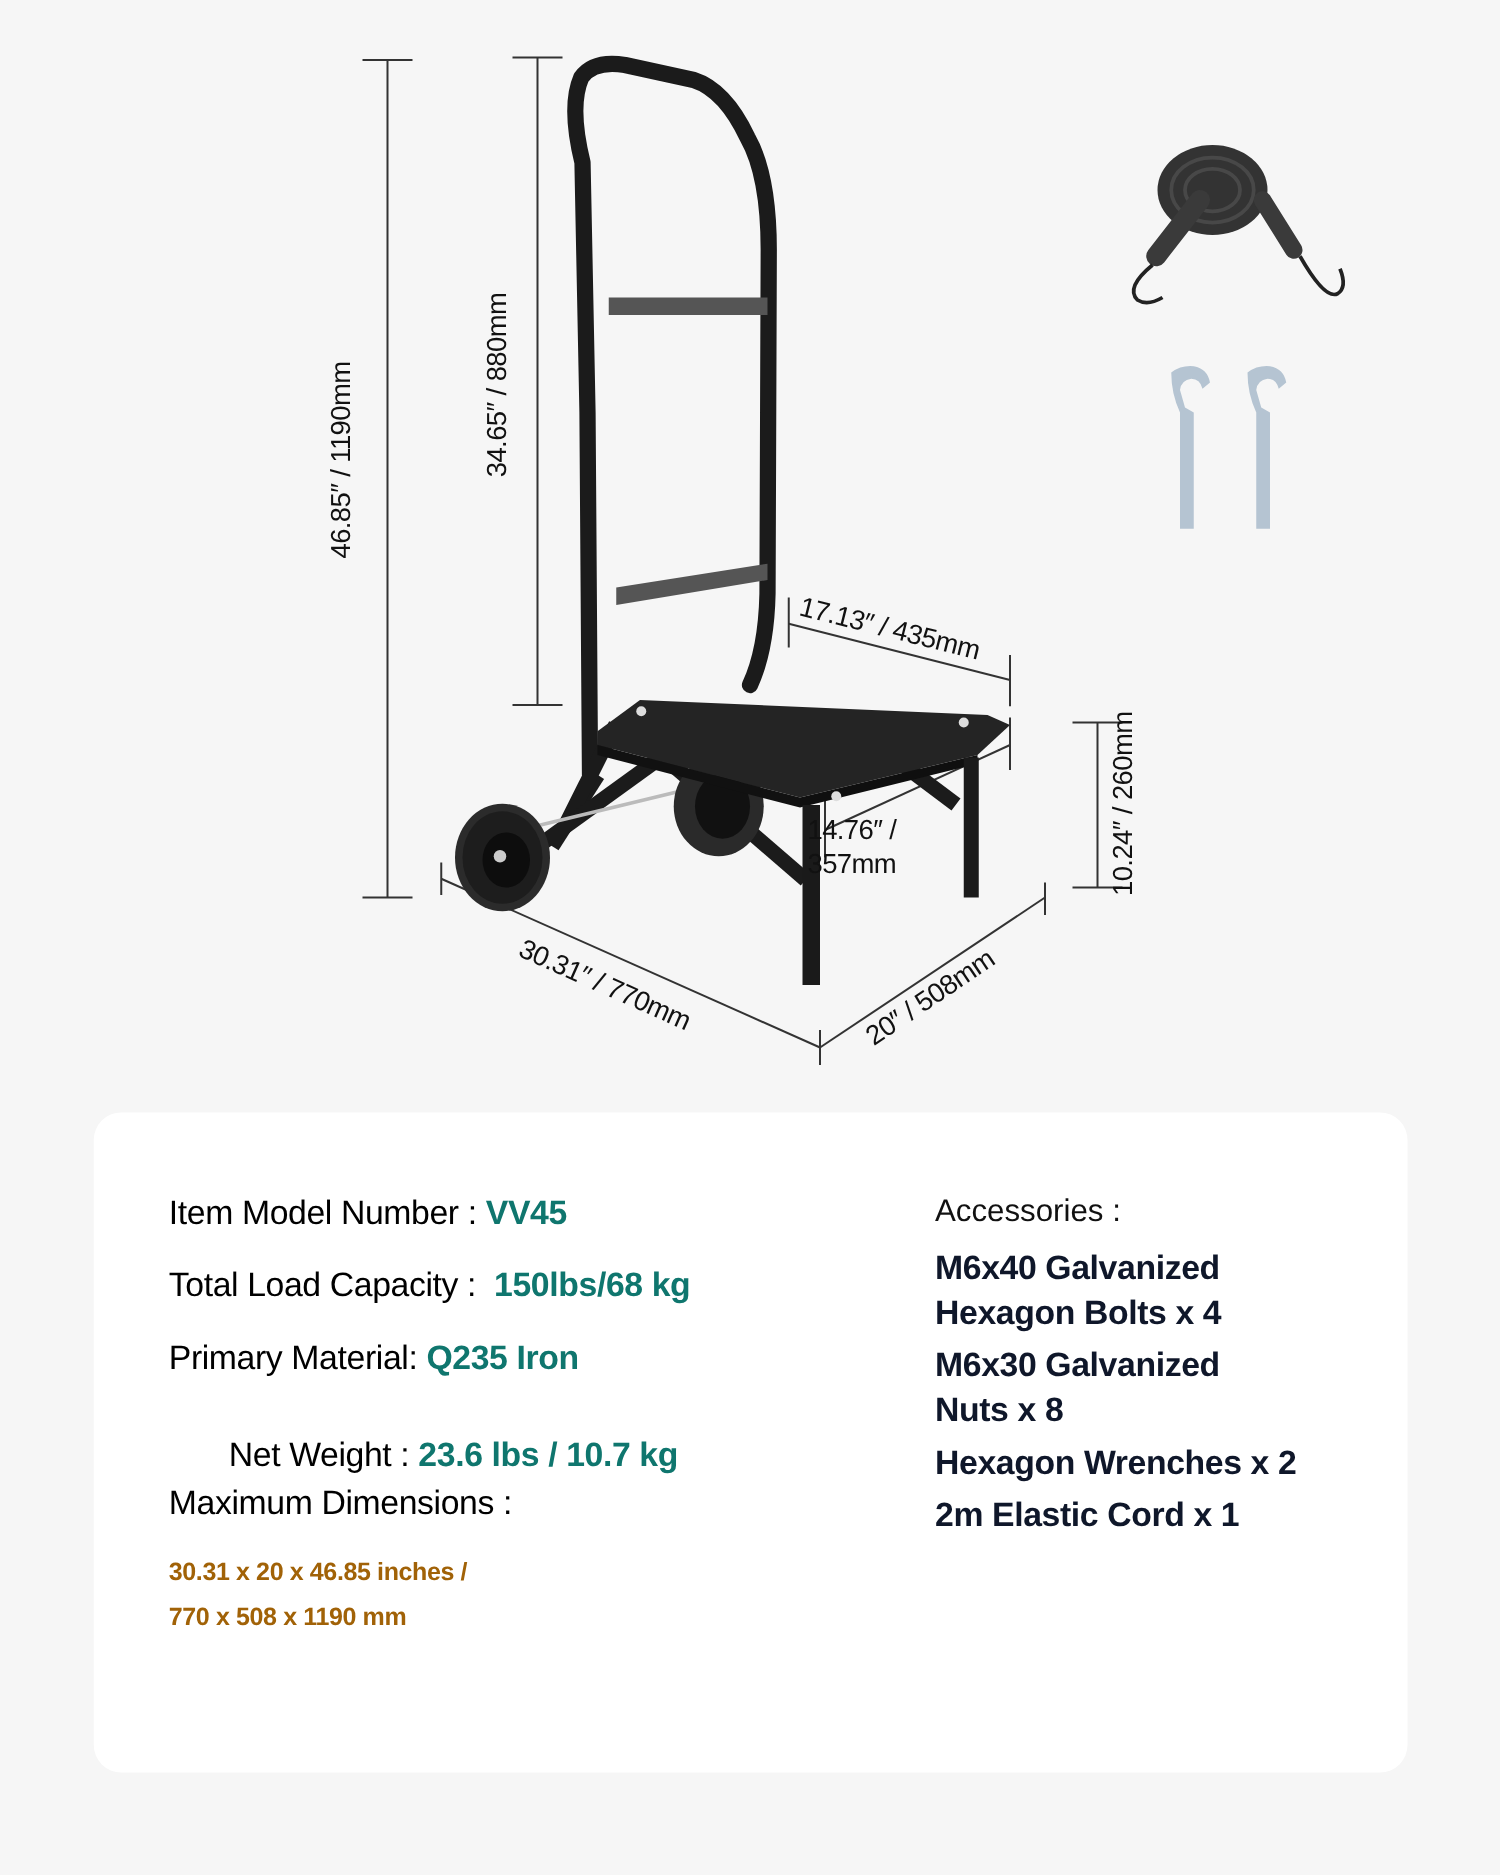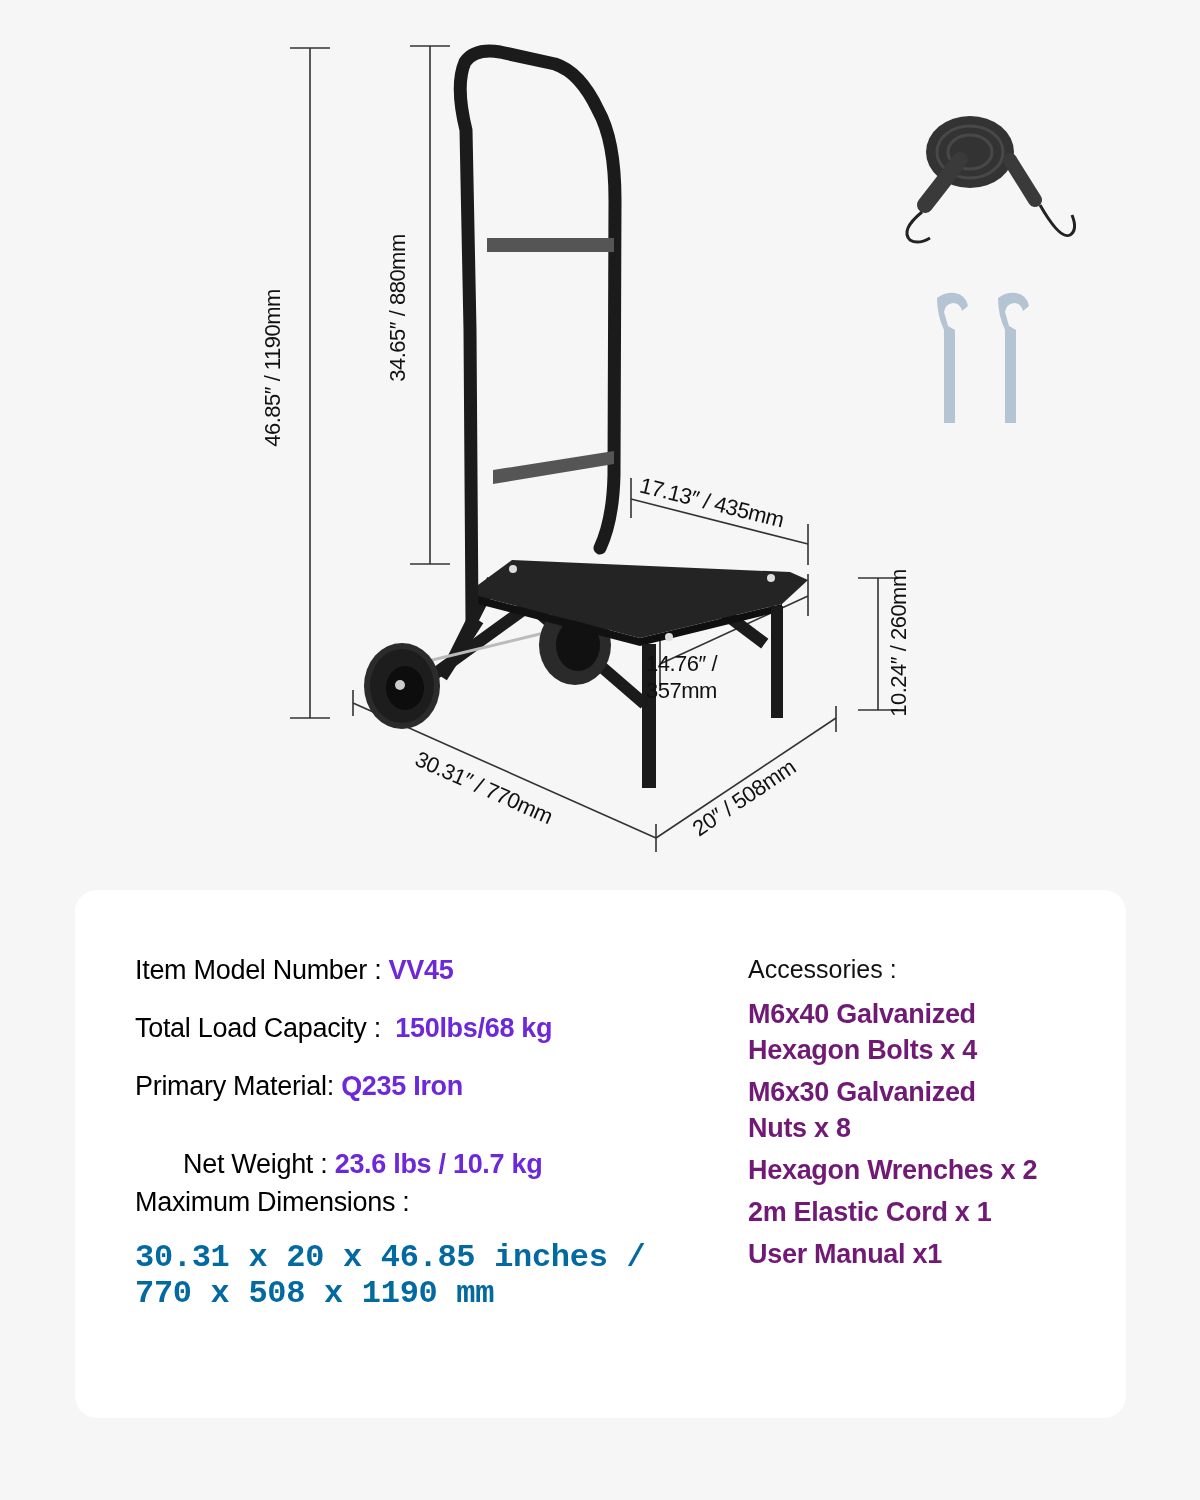--- a/index.html
+++ b/index.html
@@ -3,25 +3,25 @@
 <meta charset="utf-8">
 <style>
   html, body { margin:0; padding:0; }
   body { width:1200px; height:1500px; background:#f6f6f6; position:relative; overflow:hidden; font-family:"Liberation Sans", "DejaVu Sans", sans-serif; color:#111; }
   .diagram { position:absolute; left:0; top:0; width:1200px; height:880px; }
   .diagram svg { position:absolute; left:0; top:0; }
   .dim-label { position:absolute; font-size:22px; color:#111; white-space:nowrap; letter-spacing:-0.5px; transform-origin:center center; }
   .card { position:absolute; left:75px; top:890px; width:1051px; height:528px; background:#ffffff; border-radius:22px; }
   .spec-row { position:absolute; left:135px; font-size:27px; white-space:nowrap; letter-spacing:-0.3px; }
   .spec-key { color:#000000; }
-  .spec-val { color:#6d28d9; font-weight:bold; }
-  .dims-val { position:absolute; left:135px; top:1240px; font-size:32px; line-height:36px; color:#0369a1; font-weight:bold; letter-spacing:-0.3px;font-family:Liberation Mono, monospace; }
+  .spec-val { color:#0f766e; font-weight:bold; }
+  .dims-val { position:absolute; left:135px; top:1240px; font-size:20px; line-height:36px; color:#a16207; font-weight:bold; letter-spacing:-0.3px; }
   .acc-title { position:absolute; left:748px; top:955px; font-size:25px; color:#111; }
   .acc-list { position:absolute; left:748px; top:996px; margin:0; padding:0; list-style:none; }
-  .acc-list li { font-size:27px; font-weight:bold; color:#701a75; line-height:36px; margin-bottom:6px; letter-spacing:-0.3px; }
+  .acc-list li { font-size:27px; font-weight:bold; color:#0f172a; line-height:36px; margin-bottom:6px; letter-spacing:-0.3px; }
 </style>
 </head>
 <body>
 
 <div class="diagram">
   <svg width="1200" height="880" viewBox="0 0 1200 880">
 
     <g stroke="#333" stroke-width="1.6" fill="none">
 
       <line x1="290" y1="48" x2="330" y2="48"></line>
@@ -148,14 +148,13 @@
 </div>
 
 <div class="acc-title">Accessories :</div>
 <ul class="acc-list">
   <li style="margin-bottom:0"><span>M6x40 Galvanized</span></li>
   <li><span>Hexagon Bolts x 4</span></li>
   <li style="margin-bottom:0"><span>M6x30 Galvanized</span></li>
   <li><span>Nuts x 8</span></li>
   <li><span>Hexagon Wrenches x 2</span></li>
   <li><span>2m Elastic Cord  x 1</span></li>
-  <li><span>User Manual x1</span></li>
 </ul>
 
 </body></html>

